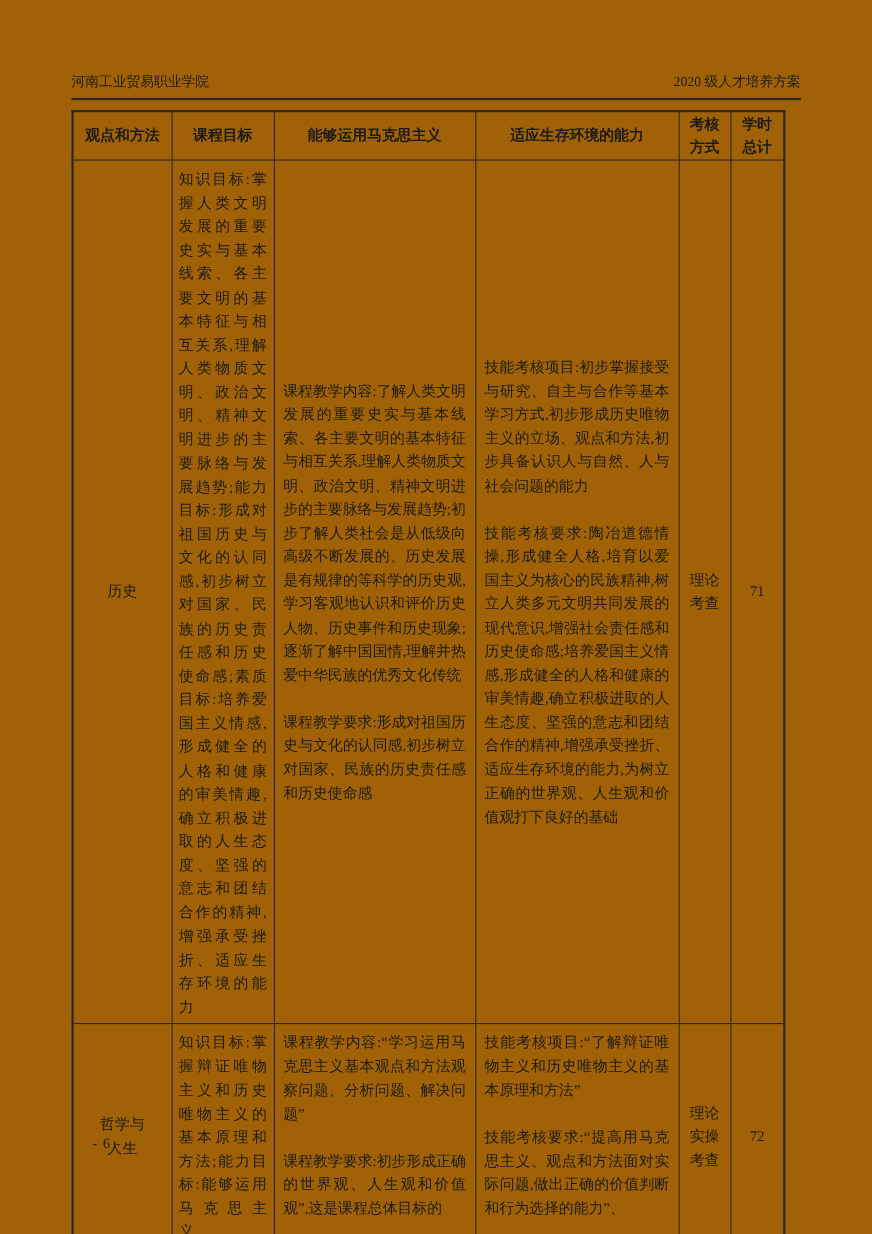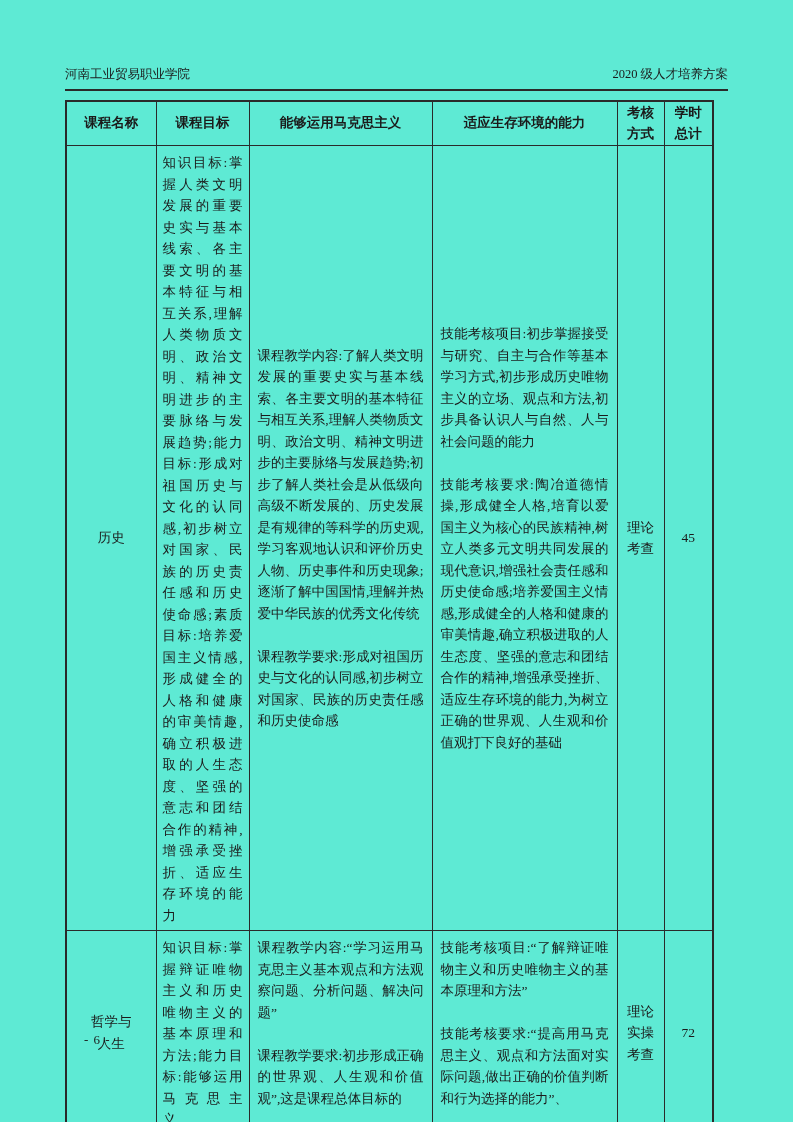--- a/index.html
+++ b/index.html
@@ -4,21 +4,21 @@
 <style>
   html, body {
     margin: 0;
     padding: 0;
     background: #ffffff;
   }
   .page {
     position: relative;
     width: 793px;
     height: 1122px;
-    background: #5eead4;
+    background: #a16207;
     font-family: "Liberation Serif", "DejaVu Serif", serif;
     color: #1b1b1b;
     overflow: hidden;
   }
   .page-header {
     position: absolute;
     left: 65px;
     top: 66px;
     width: 663px;
     display: flex;
@@ -109,21 +109,21 @@
     <colgroup>
       <col style="width:90px">
       <col style="width:93px">
       <col style="width:183px">
       <col style="width:185px">
       <col style="width:47px">
       <col style="width:49px">
     </colgroup>
     <thead>
       <tr>
-        <th>课程名称</th>
+        <th>观点和方法</th>
         <th>课程目标</th>
         <th>能够运用马克思主义</th>
         <th>适应生存环境的能力</th>
         <th>考核
 方式</th>
         <th>学时
 总计</th>
       </tr>
     </thead>
     <tbody>
@@ -131,21 +131,21 @@
         <td class="c-name">历史</td>
         <td class="c-obj">知识目标:掌握人类文明发展的重要史实与基本线索、各主要文明的基本特征与相互关系,理解人类物质文明、政治文明、精神文明进步的主要脉络与发展趋势;能力目标:形成对祖国历史与文化的认同感,初步树立对国家、民族的历史责任感和历史使命感;素质目标:培养爱国主义情感,形成健全的人格和健康的审美情趣,确立积极进取的人生态度、坚强的意志和团结合作的精神,增强承受挫折、适应生存环境的能力</td>
         <td class="c-content">课程教学内容:了解人类文明发展的重要史实与基本线索、各主要文明的基本特征与相互关系,理解人类物质文明、政治文明、精神文明进步的主要脉络与发展趋势;初步了解人类社会是从低级向高级不断发展的、历史发展是有规律的等科学的历史观,学习客观地认识和评价历史人物、历史事件和历史现象;逐渐了解中国国情,理解并热爱中华民族的优秀文化传统
 
 课程教学要求:形成对祖国历史与文化的认同感,初步树立对国家、民族的历史责任感和历史使命感</td>
         <td class="c-assess">技能考核项目:初步掌握接受与研究、自主与合作等基本学习方式,初步形成历史唯物主义的立场、观点和方法,初步具备认识人与自然、人与社会问题的能力
 
 技能考核要求:陶冶道德情操,形成健全人格,培育以爱国主义为核心的民族精神,树立人类多元文明共同发展的现代意识,增强社会责任感和历史使命感;培养爱国主义情感,形成健全的人格和健康的审美情趣,确立积极进取的人生态度、坚强的意志和团结合作的精神,增强承受挫折、适应生存环境的能力,为树立正确的世界观、人生观和价值观打下良好的基础</td>
         <td class="c-method">理论
 考查</td>
-        <td class="c-hours">45</td>
+        <td class="c-hours">71</td>
       </tr>
       <tr class="row-2">
         <td class="c-name">哲学与人生</td>
         <td class="c-obj">知识目标:掌握辩证唯物主义和历史唯物主义的基本原理和方法;能力目标:能够运用马克思主义、</td>
         <td class="c-content">课程教学内容:“学习运用马克思主义基本观点和方法观察问题、分析问题、解决问题”
 
 课程教学要求:初步形成正确的世界观、人生观和价值观”,这是课程总体目标的</td>
         <td class="c-assess">技能考核项目:“了解辩证唯物主义和历史唯物主义的基本原理和方法”
 
 技能考核要求:“提高用马克思主义、观点和方法面对实际问题,做出正确的价值判断和行为选择的能力”、</td>

